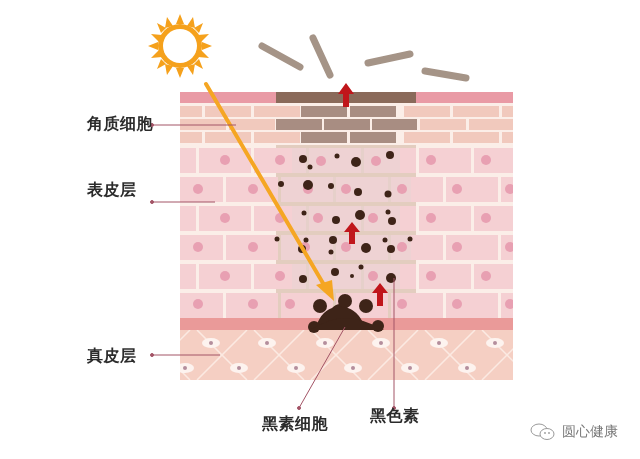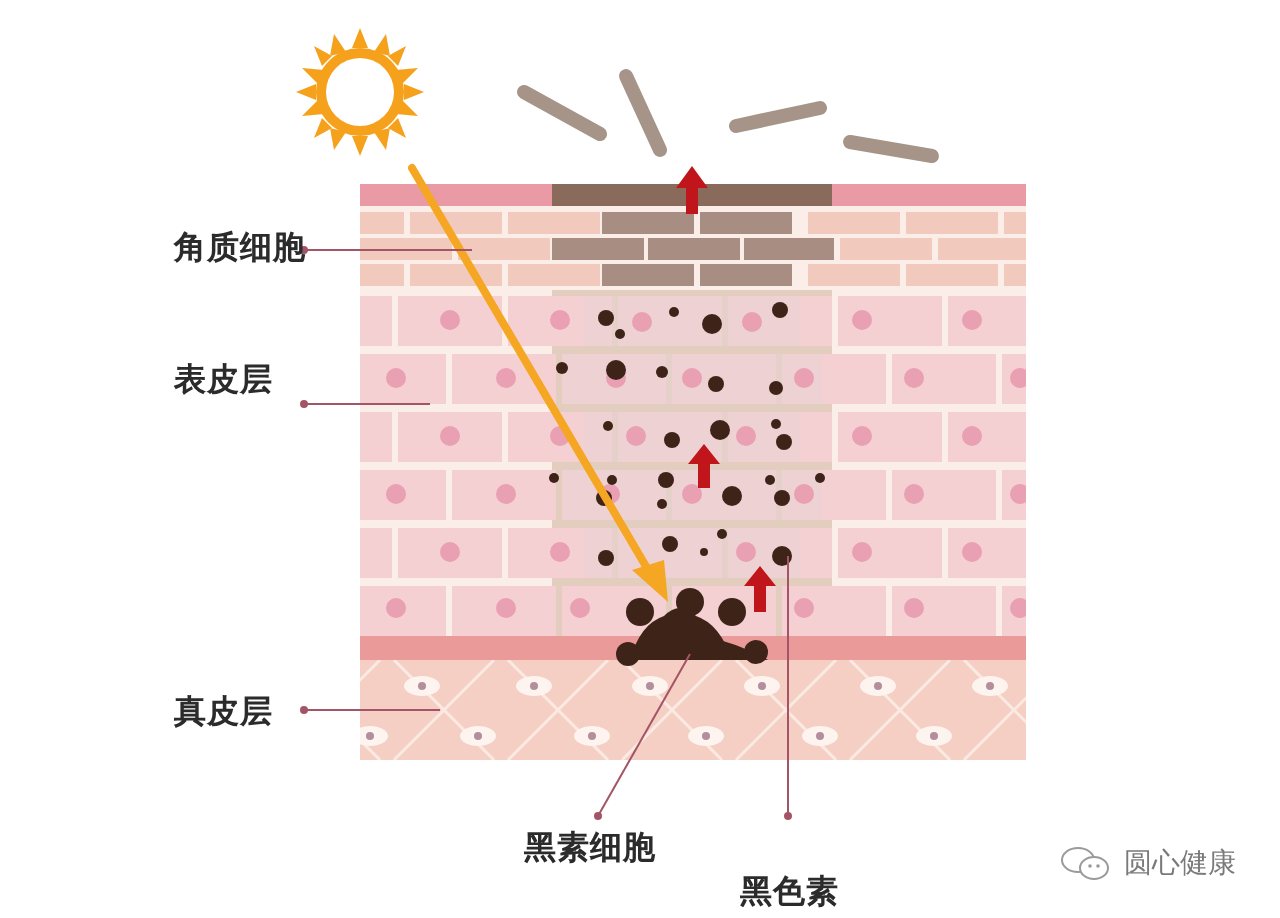--- a/index.html
+++ b/index.html
@@ -307,21 +307,21 @@
         <circle cx="299" cy="408" r="1.5"></circle>
     <line x1="394" y1="278" x2="394" y2="408"></line>
         <circle cx="394" cy="408" r="1.5"></circle>
   </g>
 </svg>
 
   <div class="label" style="left:87px; top:114px;">角质细胞</div>
   <div class="label" style="left:87px; top:180px;">表皮层</div>
   <div class="label" style="left:87px; top:346px;">真皮层</div>
   <div class="label" style="left:262px; top:414px;">黑素细胞</div>
-  <div class="label" style="left:370px; top:436px;">黑色素</div>
+  <div class="label" style="left:370px; top:406px;">黑色素</div>
 
   <div class="watermark">
     <svg class="wm-icon" viewBox="0 0 26 18">
       <ellipse cx="9" cy="7" rx="8" ry="6" fill="none" stroke="#9a9a9a" stroke-width="1"></ellipse>
       <ellipse cx="17" cy="11" rx="7" ry="5.5" fill="#ffffff" stroke="#9a9a9a" stroke-width="1"></ellipse>
       <circle cx="15" cy="10" r="0.9" fill="#9a9a9a"></circle>
         <circle cx="19" cy="10" r="0.9" fill="#9a9a9a"></circle>
     </svg>
     <span>圆心健康</span>
   </div>

